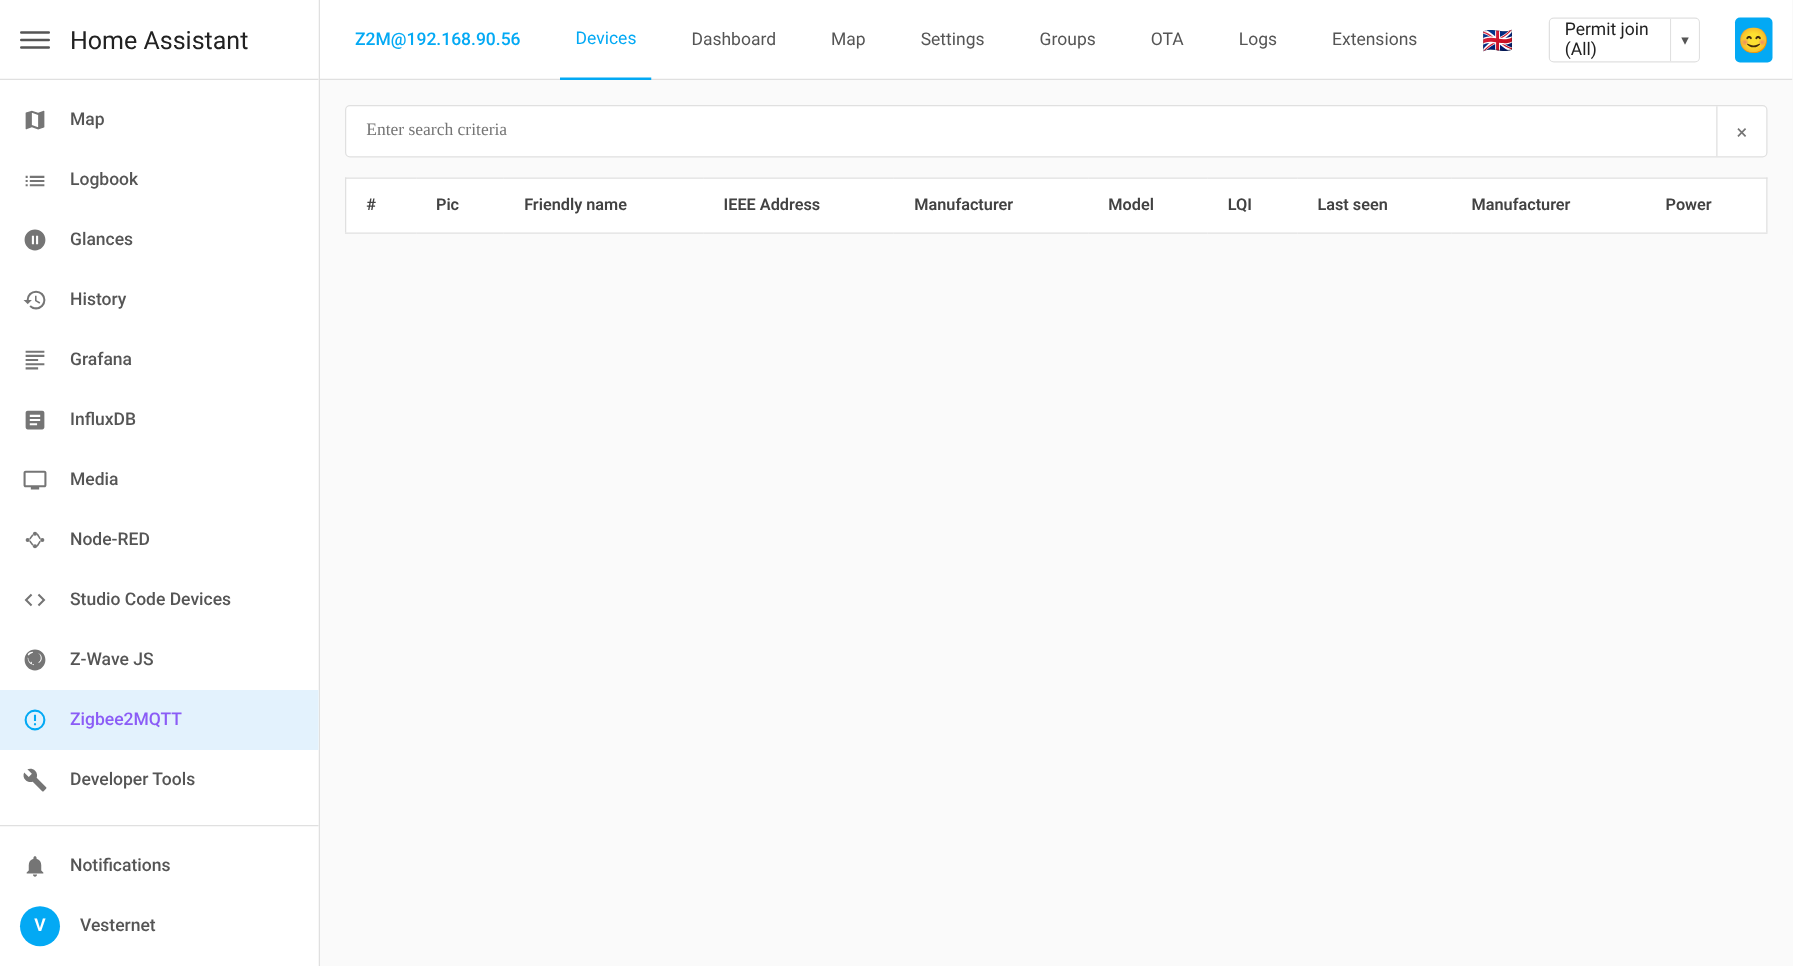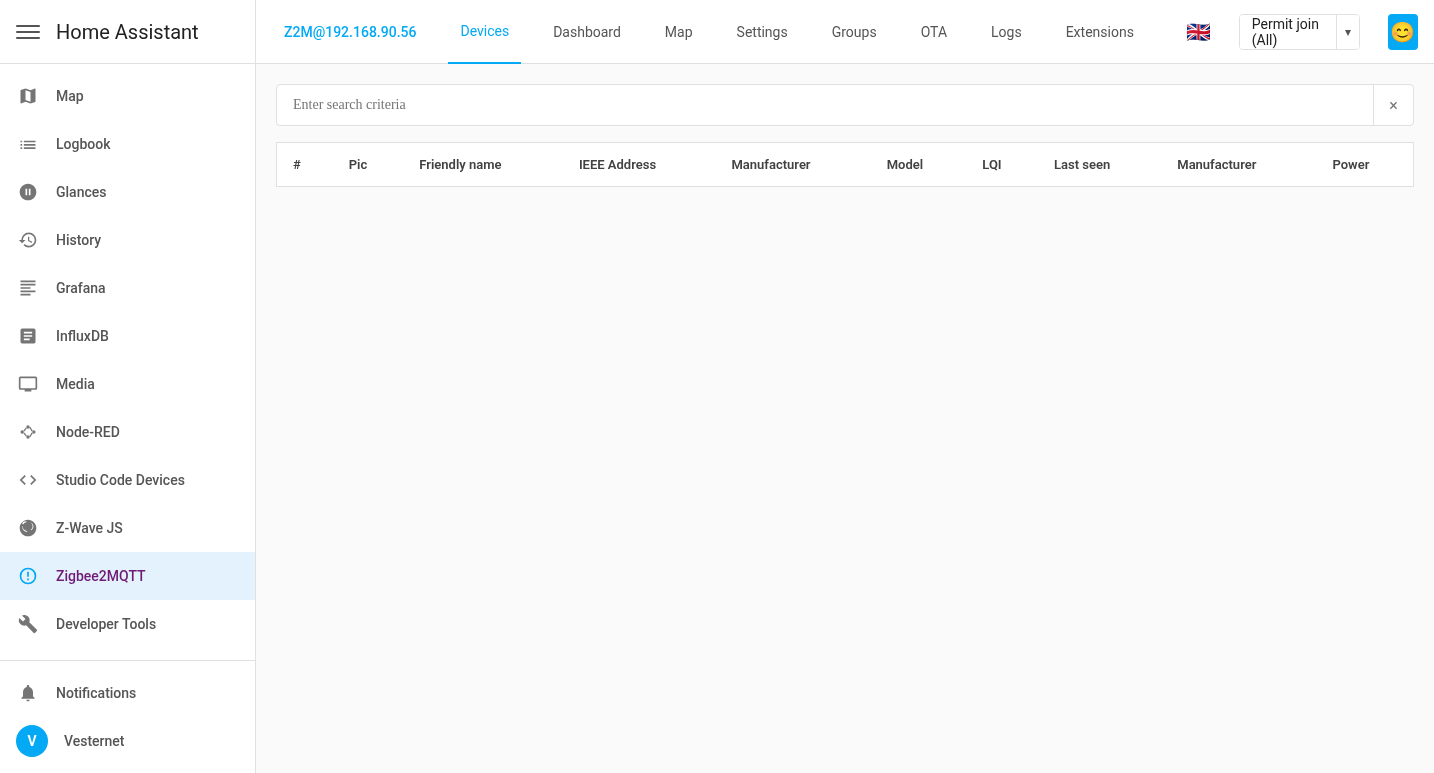--- a/index.html
+++ b/index.html
@@ -340,21 +340,21 @@
       </span>
       <span class="sidebar-item-label">Z-Wave JS</span>
     </div>
 
     <div class="sidebar-item active">
       <span class="sidebar-icon">
         <svg width="20" height="20" viewBox="0 0 24 24" fill="#03a9f4">
             <path d="M12 2a10 10 0 100 20A10 10 0 0012 2zm0 18a8 8 0 110-16 8 8 0 010 16zm-1-5h2v2h-2zm0-8h2v6h-2z"></path>
           </svg>
       </span>
-      <span class="sidebar-item-label" style="color:#701a75;">Zigbee2MQTT</span>
+      <span class="sidebar-item-label" style="color:#8b5cf6;">Zigbee2MQTT</span>
     </div>
 
     <div class="sidebar-item">
       <span class="sidebar-icon">
         <svg width="20" height="20" viewBox="0 0 24 24" fill="currentColor">
             <path d="M22.7 19l-9.1-9.1c.9-2.3.4-5-1.5-6.9-2-2-5-2.4-7.4-1.3L9 6 6 9 1.6 4.7C.4 7.1.9 10.1 2.9 12.1c1.9 1.9 4.6 2.4 6.9 1.5l9.1 9.1c.4.4 1 .4 1.4 0l2.3-2.3c.5-.4.5-1.1.1-1.4z"></path>
           </svg>
       </span>
       <span class="sidebar-item-label">Developer Tools</span>
     </div>

